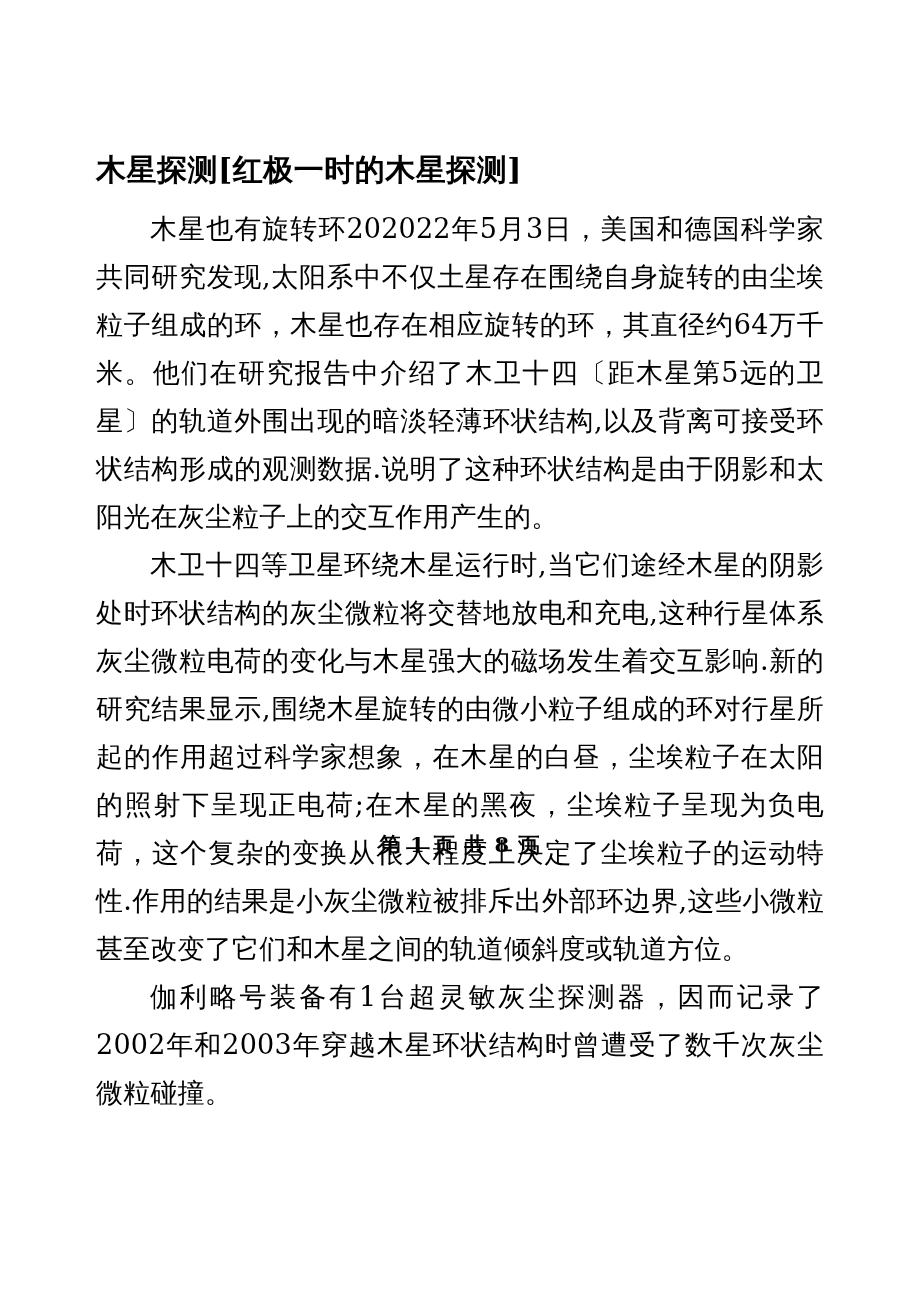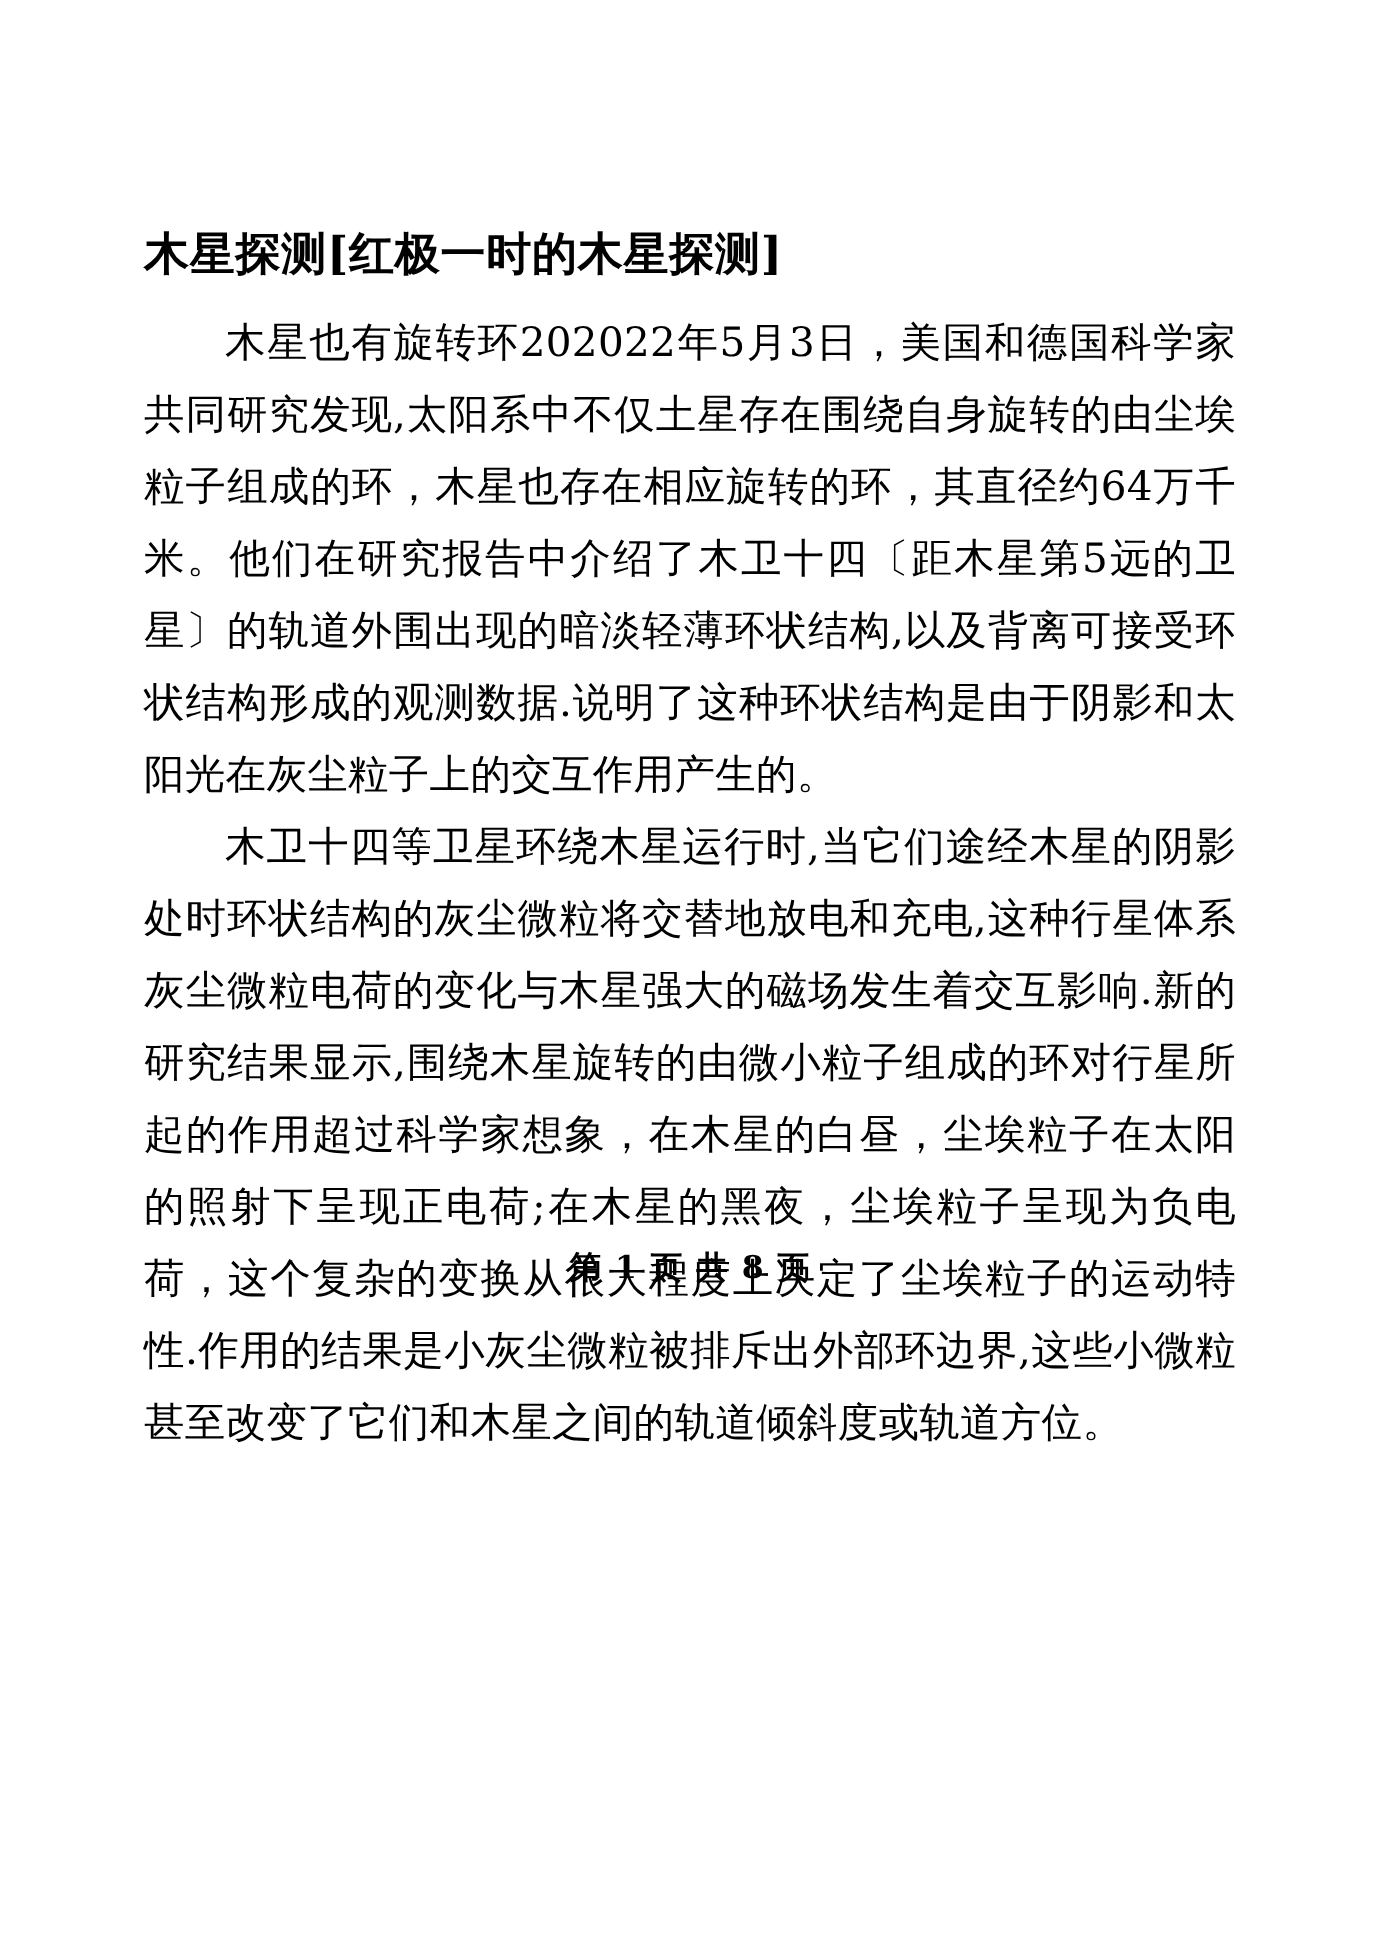--- a/index.html
+++ b/index.html
@@ -56,16 +56,17 @@
 </style>
 </head>
 <body>
 
 <div class="page">
 
   <h1 class="doc-title">木星探测[红极一时的木星探测]</h1>
 
   <p class="para">木星也有旋转环202022年5月3日，美国和德国科学家共同研究发现,太阳系中不仅土星存在围绕自身旋转的由尘埃粒子组成的环，木星也存在相应旋转的环，其直径约64万千米。他们在研究报告中介绍了木卫十四〔距木星第5远的卫星〕的轨道外围出现的暗淡轻薄环状结构,以及背离可接受环状结构形成的观测数据.说明了这种环状结构是由于阴影和太阳光在灰尘粒子上的交互作用产生的。</p>
   <p class="para">木卫十四等卫星环绕木星运行时,当它们途经木星的阴影处时环状结构的灰尘微粒将交替地放电和充电,这种行星体系灰尘微粒电荷的变化与木星强大的磁场发生着交互影响.新的研究结果显示,围绕木星旋转的由微小粒子组成的环对行星所起的作用超过科学家想象，在木星的白昼，尘埃粒子在太阳的照射下呈现正电荷;在木星的黑夜，尘埃粒子呈现为负电荷，这个复杂的变换从很大程度上决定了尘埃粒子的运动特性.作用的结果是小灰尘微粒被排斥出外部环边界,这些小微粒甚至改变了它们和木星之间的轨道倾斜度或轨道方位。</p>
+  <p class="para">伽利略号装备有1台超灵敏灰尘探测器，因而记录了2002年和2003年穿越木星环状结构时曾遭受了数千次灰尘微粒碰撞。</p>
 
   <div class="footer">第 1 页  共 8 页</div>
 
 </div>
 
 </body></html>

